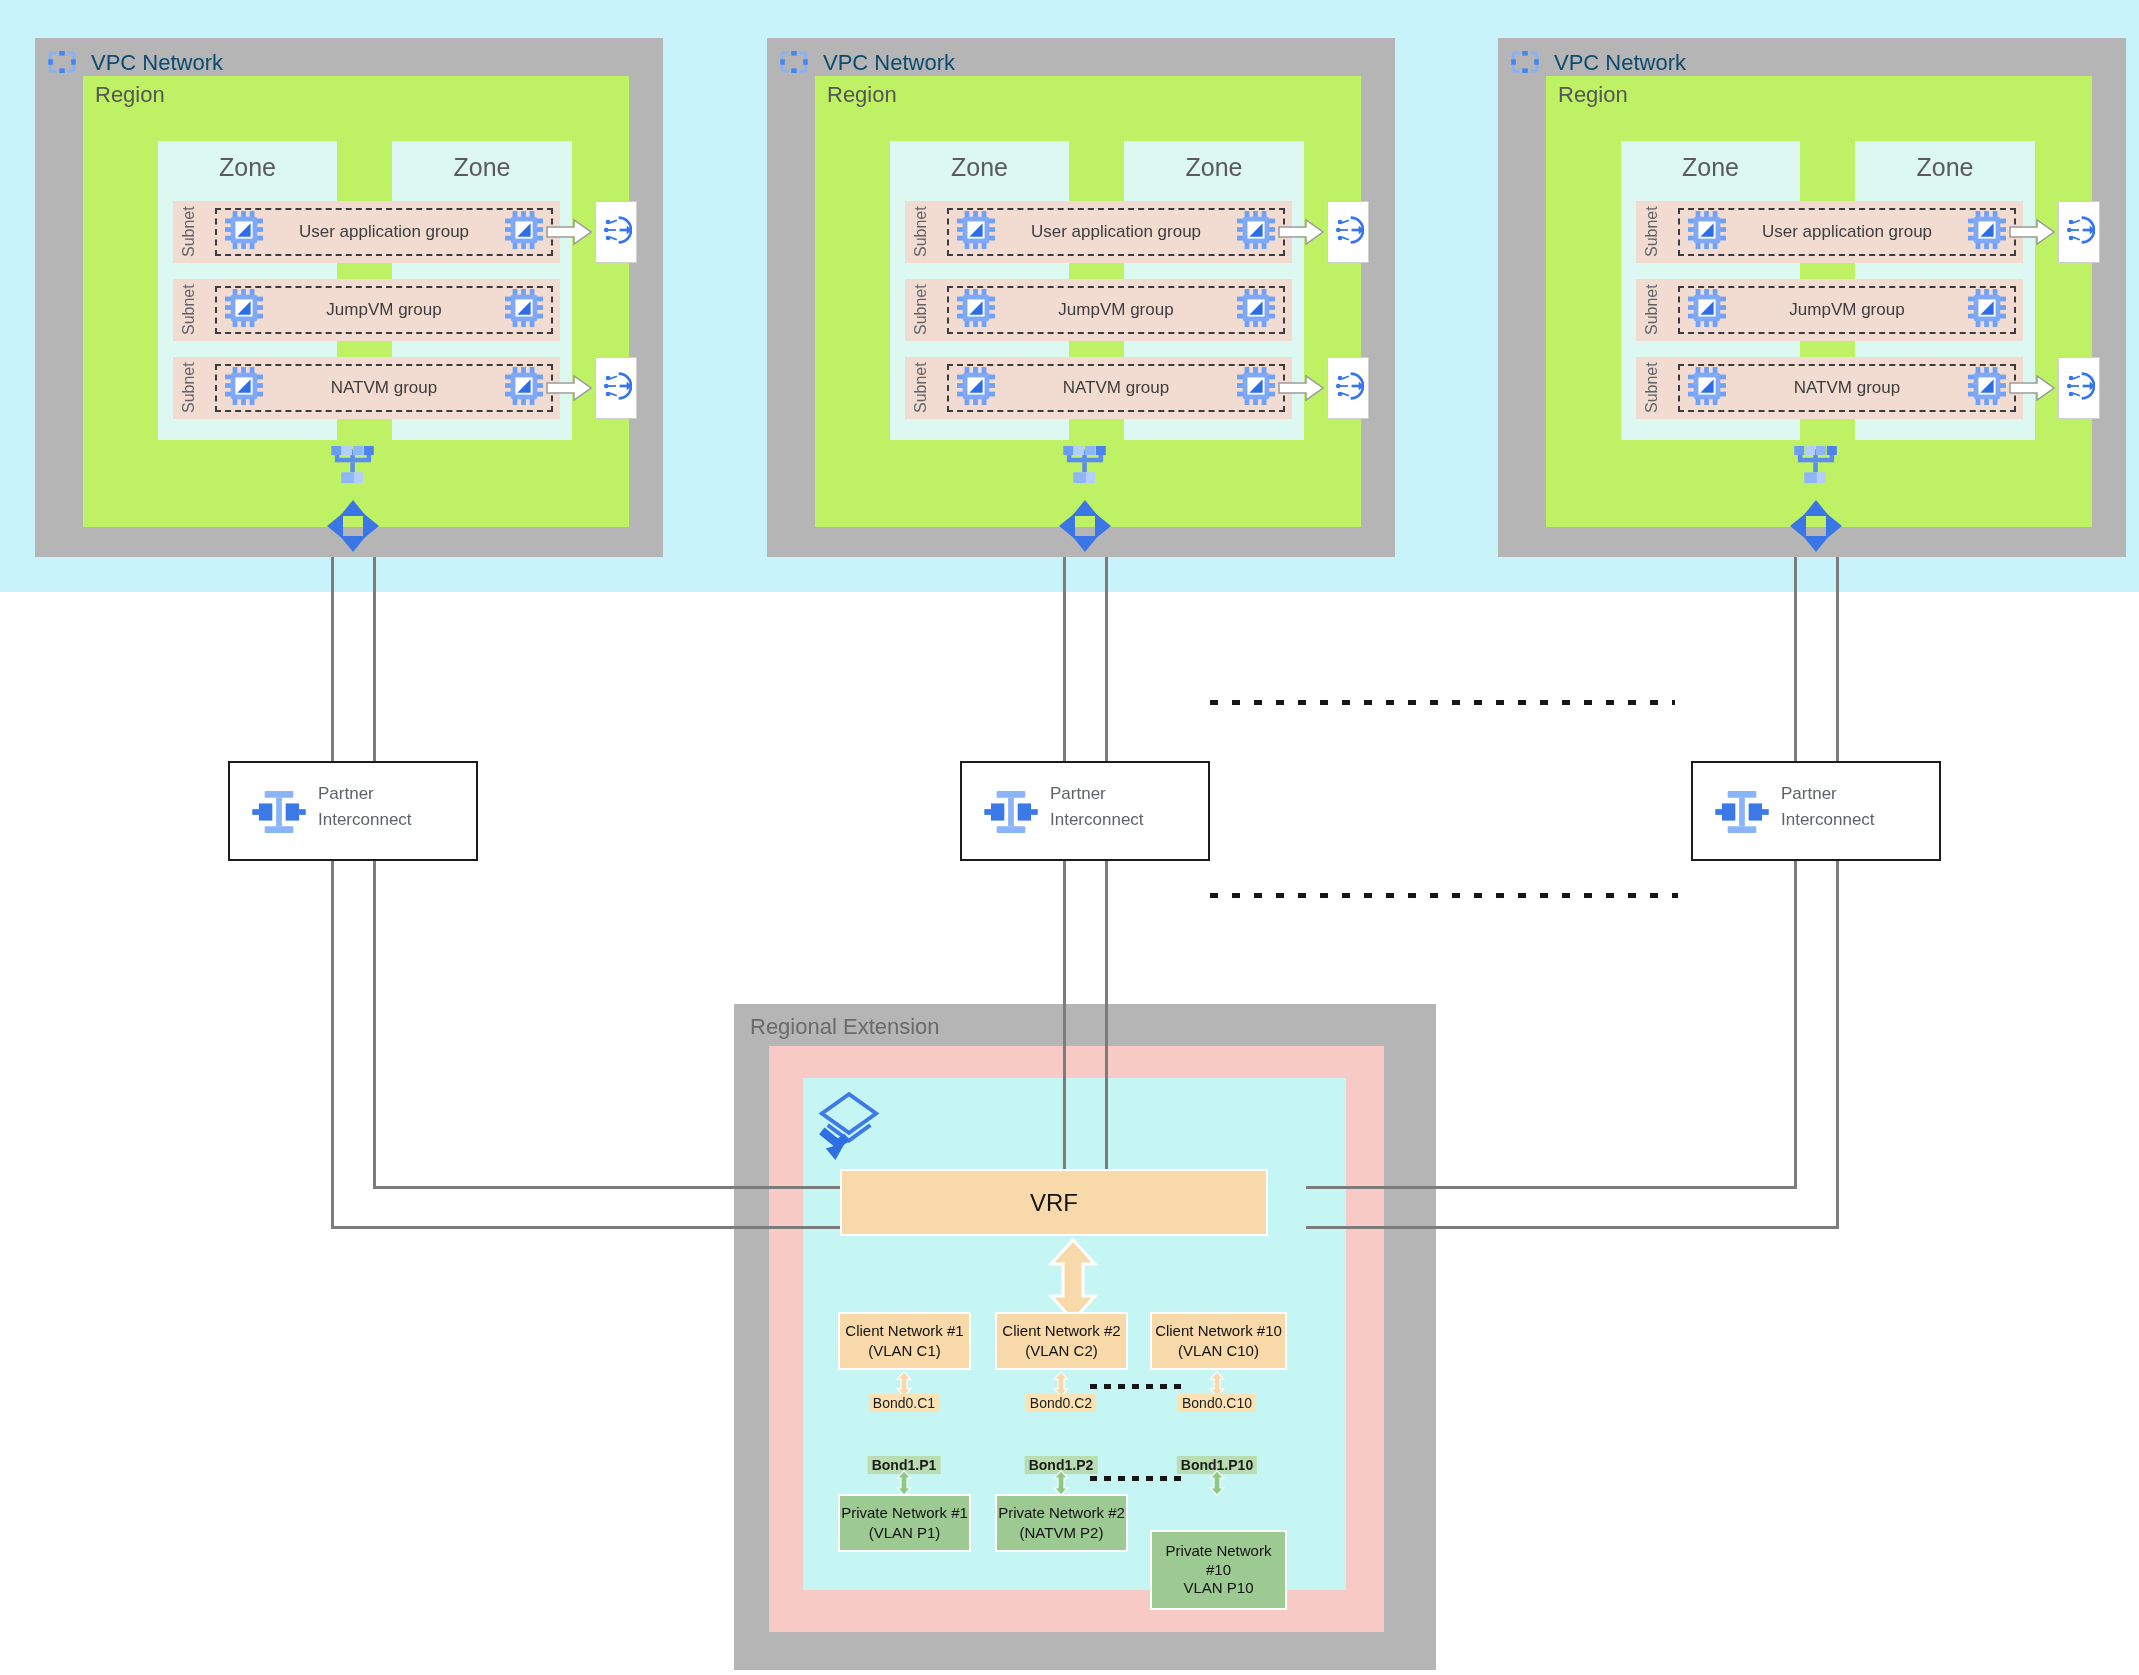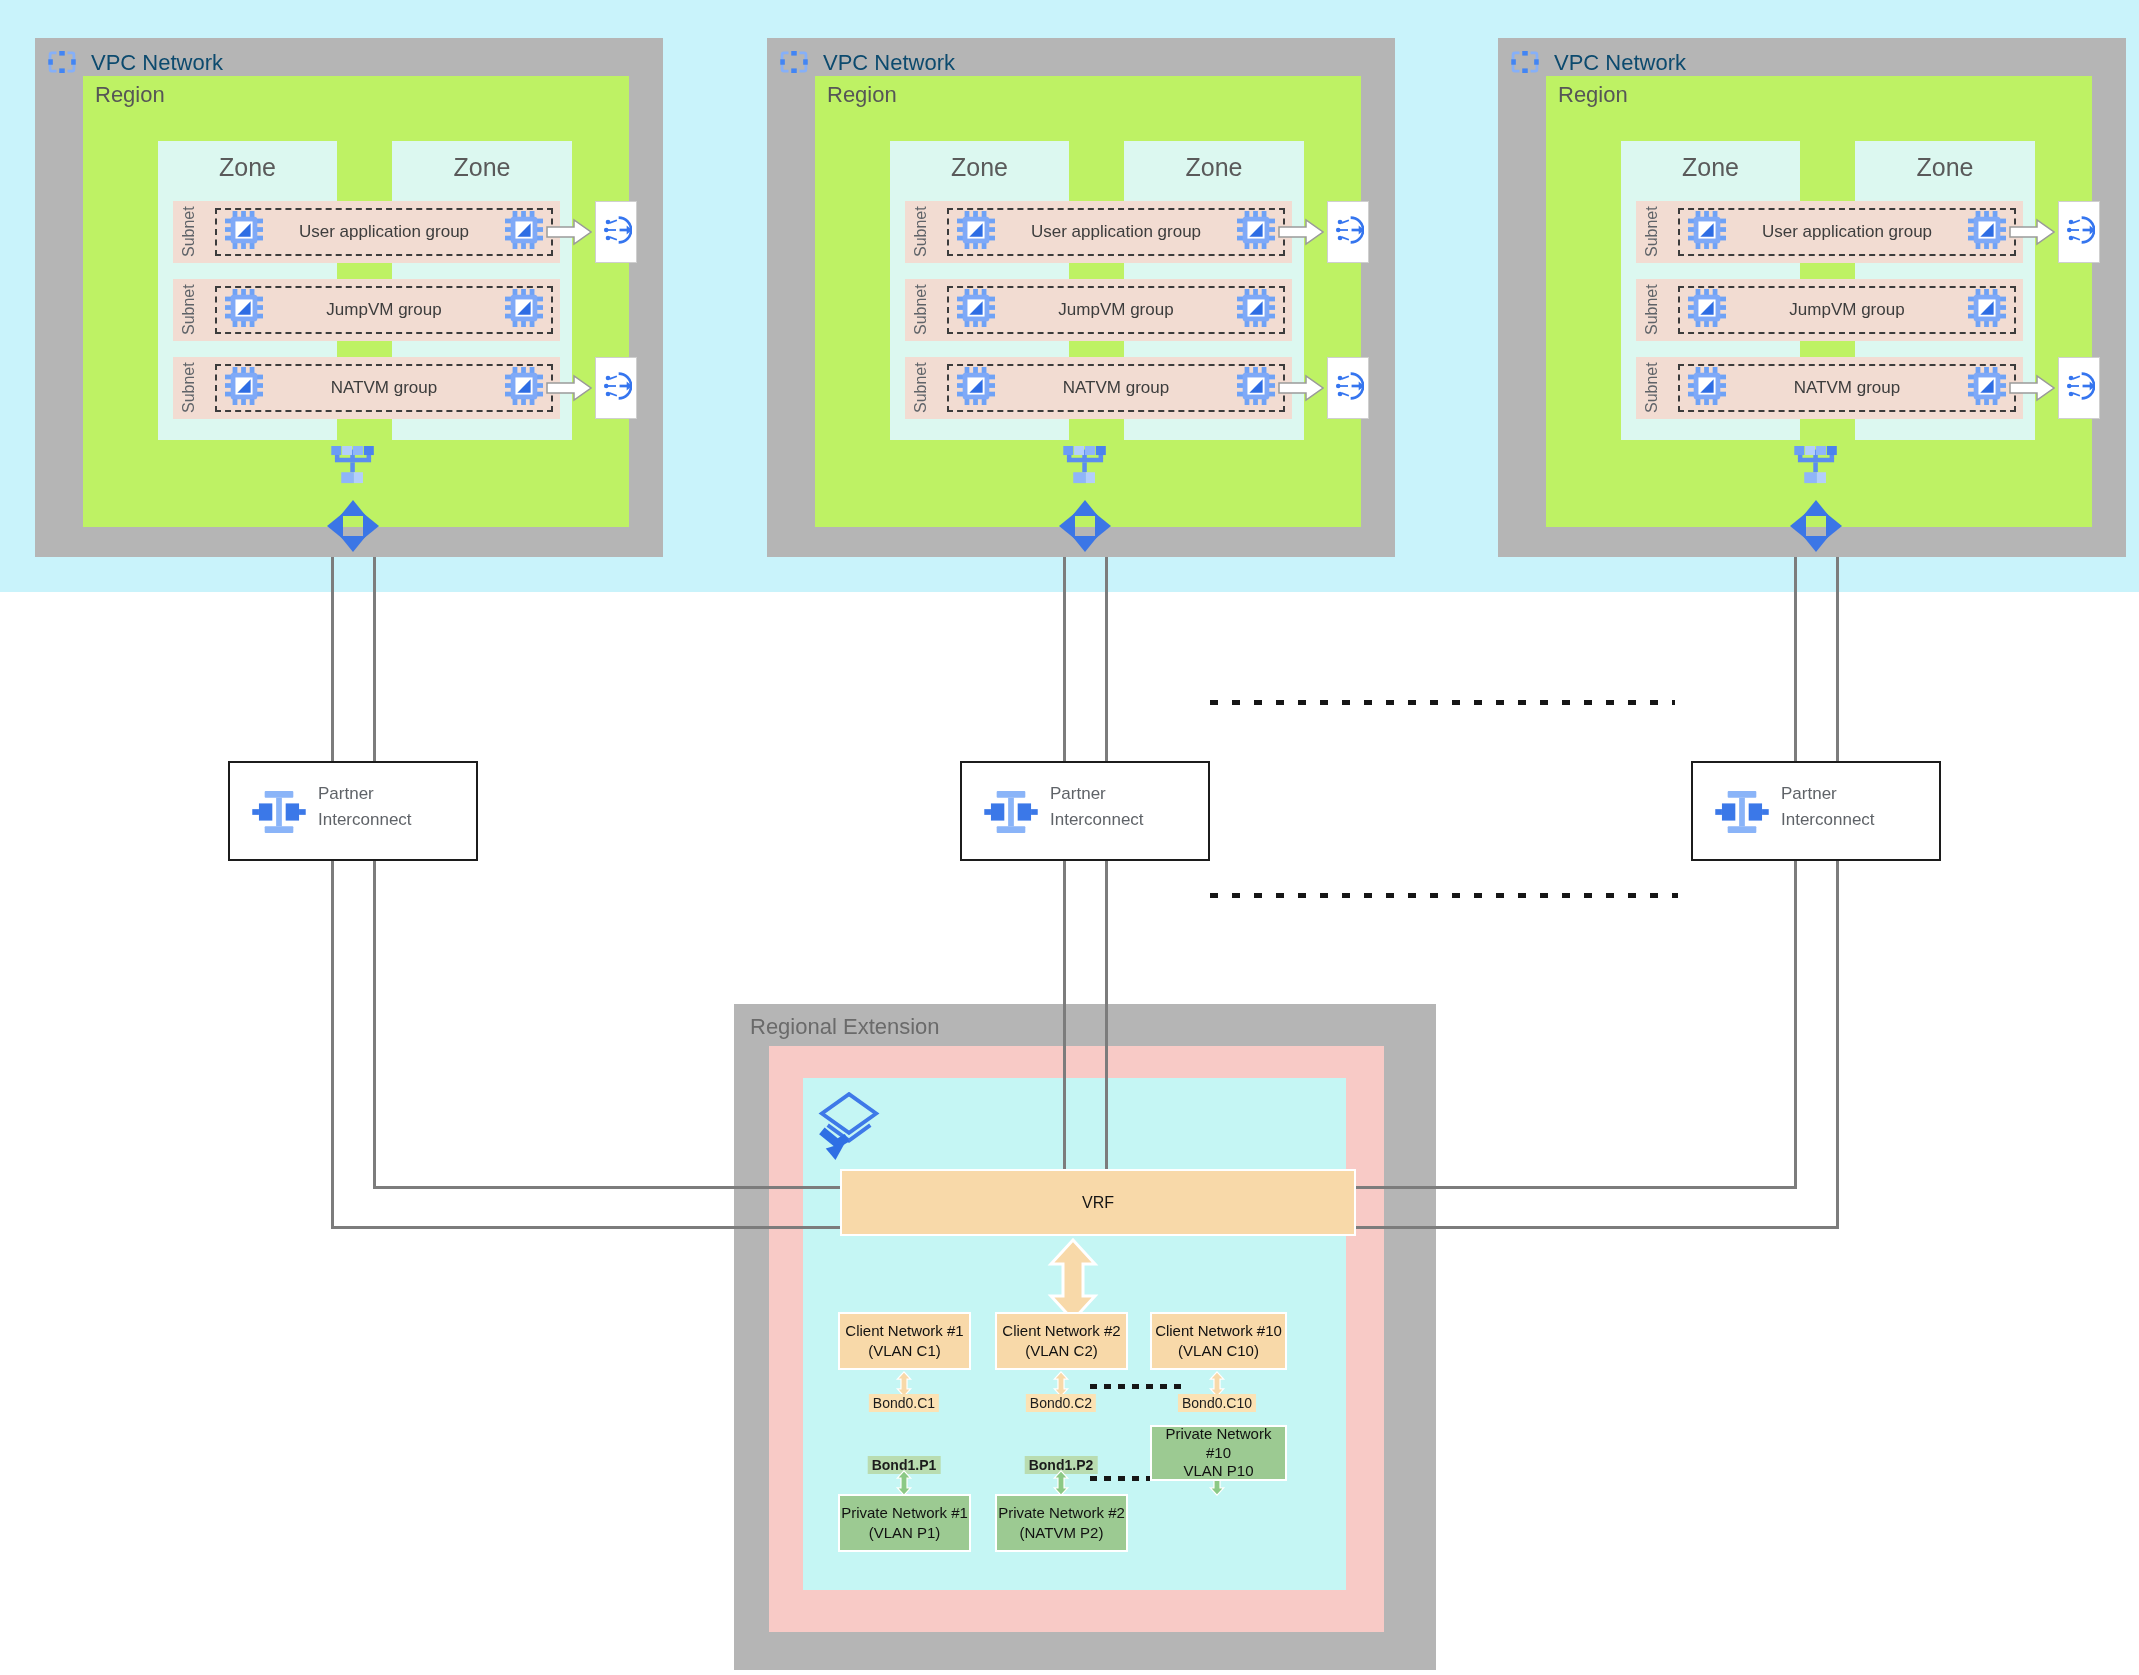--- a/index.html
+++ b/index.html
@@ -37,28 +37,28 @@
   .line{position:absolute;background:#7c7c7c;}
   .v{width:3px;} .h{height:3px;}
   .dotted{position:absolute;height:5px;background:repeating-linear-gradient(90deg,#161616 0 8px,transparent 8px 22px);}
   .dotted-sm{position:absolute;height:5px;background:repeating-linear-gradient(90deg,#161616 0 7px,transparent 7px 14px);}
   
   .re-gray{left:734px;top:1004px;width:702px;height:666px;background:#b5b5b5;}
   .re-label{left:750px;top:1014px;font-size:22px;color:#6a6a6a;}
   .re-pink{left:769px;top:1046px;width:615px;height:586px;background:#f8cac6;}
   .re-cyan{left:803px;top:1078px;width:543px;height:512px;background:#c5f6f4;}
   .layers{left:818px;top:1092px;}
-  .vrf{left:840px;top:1169px;width:516px;height:67px;background:#f8d9a9;border:2px solid #fff;box-sizing:border-box;
-      display:flex;align-items:center;justify-content:center;font-size:16px;color:#151515;}
+  .vrf{left:840px;top:1169px;width:428px;height:67px;background:#f8d9a9;border:2px solid #fff;box-sizing:border-box;
+      display:flex;align-items:center;justify-content:center;font-size:24px;color:#151515;}
   .big-arrow{left:1045px;top:1238px;}
   .cn{top:1312px;width:133px;height:58px;}
   .net-box{background:#f8d9a9;border:2px solid #fff;box-sizing:border-box;text-align:center;
       font-size:15px;color:#111;display:flex;flex-direction:column;justify-content:center;line-height:1.35;}
   .pn{top:1494px;width:133px;height:58px;background:#9cca92;}
-  .pn10{top:1425px;width:137px;height:56px;line-height:1.25;}
+  .pn10{top:1530px;width:137px;height:80px;line-height:1.25;}
   .bond{transform:translateX(-50%);font-size:14px;color:#1c1c1c;padding:1px 4px;white-space:nowrap;}
   .bond-o{background:#fbe2b4;}
   .bond-g{background:#b9dcb0;font-weight:bold;}
   .bms{left:838px;top:1402px;width:452px;height:54px;background:#b8b2f1;border:2px solid #fff;box-sizing:border-box;
       border-radius:28px;display:flex;align-items:center;justify-content:center;font-size:20px;color:#111;}
   .ctr{transform:translateX(-50%);}
 </style>
 </head>
 <body>
 

